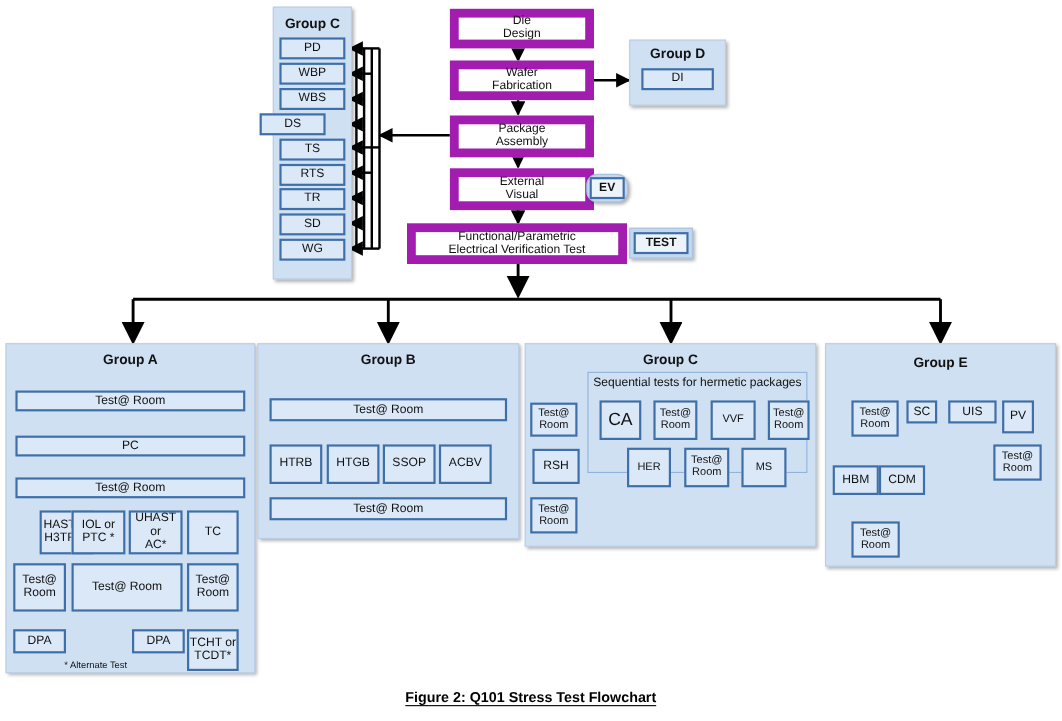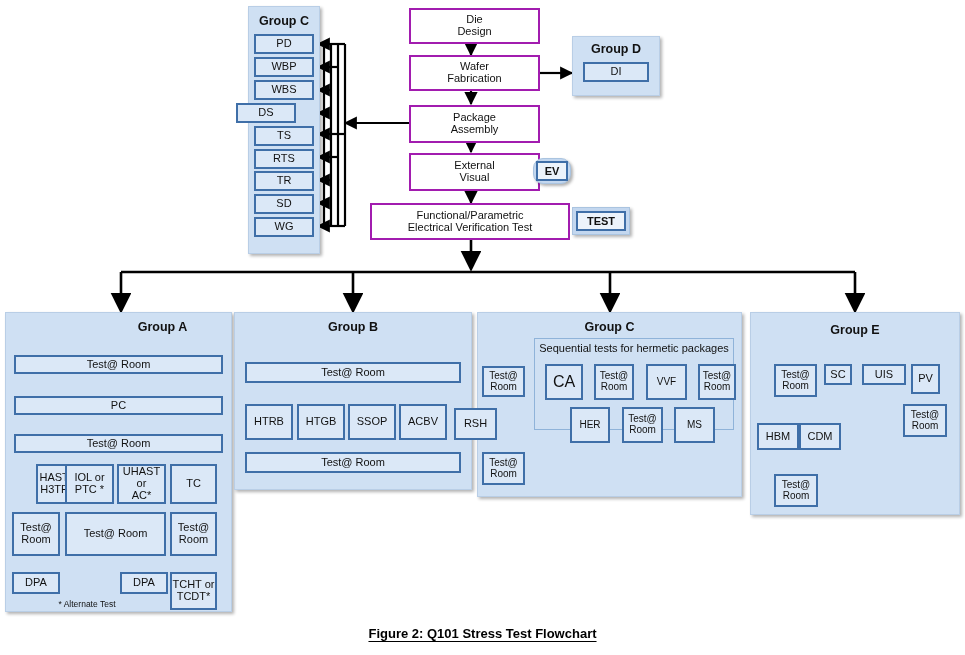--- a/index.html
+++ b/index.html
@@ -6,21 +6,21 @@
   body{font-family:"Liberation Sans",sans-serif;}
   #root{position:relative;width:965px;height:655px;overflow:hidden;background:#fff;}
   svg.wires{position:absolute;left:0;top:0;width:965px;height:655px;pointer-events:none;}
   .panel{position:absolute;background:#cfe0f3;border:1px solid #b9cee6;
          box-shadow:2px 2px 3px rgba(0,0,0,.30);box-sizing:border-box;}
   .panel-title{position:absolute;left:0;right:0;text-align:center;font-weight:bold;
                font-size:12.5px;color:#111;}
   .box{position:absolute;box-sizing:border-box;display:flex;align-items:center;
        justify-content:center;text-align:center;line-height:1.08;color:#111;
        font-size:11px;}
-  .wbox{background:#ffffff;border:2px solid #a21caf;}
+  .wbox{background:#ffffff;border:8px solid #a21caf;}
   .lbox{background:#dbe8f7;border:2px solid #3f6fa8;}
   .badge{position:absolute;box-sizing:border-box;display:flex;align-items:center;
          justify-content:center;background:#c3d7ef;border:1px solid #aac4e0;
          box-shadow:2px 2px 3px rgba(0,0,0,.30);}
   .badge > span{display:flex;align-items:center;justify-content:center;
      width:100%;height:100%;background:#ecf3fb;border:2px solid #3f6fa8;
      font-size:11px;font-weight:bold;color:#111;box-sizing:border-box;}
   .subzone{position:absolute;box-sizing:border-box;background:#cfe0f3;
            border:1px solid #8fb3d9;}
   .subzone-title{position:absolute;left:0;right:0;text-align:center;font-size:11px;color:#111;}
@@ -185,21 +185,21 @@
   </div>
   <div class="badge" style="left:572px;top:207px;width:58px;height:28px;padding:3px;">
     <span>TEST</span>
   </div>
 
   <div class="panel" style="left:572px;top:36px;width:88px;height:60px;"></div>
   <div class="panel-title" style="left:572px;top:42px;width:88px;">Group D</div>
   <div class="box lbox" style="left:583px;top:62px;width:66px;height:20px;">DI</div>
 
   <div class="panel" style="left:5px;top:312px;width:227px;height:300px;"></div>
-  <div class="panel-title" style="left:5px;top:320px;width:227px;margin-left:44px;">Group A</div>
+  <div class="panel-title" style="left:5px;top:320px;width:227px;">Group A</div>
 
   <div class="box lbox" style="left:14px;top:355px;width:209px;height:19px;">Test@ Room</div>
   <div class="box lbox" style="left:14px;top:396px;width:209px;height:19px;">PC</div>
   <div class="box lbox" style="left:14px;top:434px;width:209px;height:19px;">Test@ Room</div>
 
   <div class="box lbox" style="left:12px;top:464px;width:49px;height:40px;white-space:pre-line;margin-left:24px;">HAST or
 H3TRB*</div>
   <div class="box lbox" style="left:65px;top:464px;width:49px;height:40px;white-space:pre-line;">IOL or
 PTC *</div>
   <div class="box lbox" style="left:117px;top:464px;width:49px;height:40px;white-space:pre-line;">UHAST or
@@ -232,21 +232,21 @@
   <div class="box lbox" style="left:245px;top:452px;width:216px;height:21px;">Test@ Room</div>
 
   <div class="panel" style="left:477px;top:312px;width:265px;height:185px;"></div>
   <div class="panel-title" style="left:477px;top:320px;width:265px;">Group C</div>
 
   <div class="subzone" style="left:534px;top:338px;width:200px;height:92px;"></div>
   <div class="subzone-title" style="left:534px;top:342px;width:200px;">Sequential tests for hermetic packages</div>
 
   <div class="box lbox" style="left:482px;top:366px;width:43px;height:31px;white-space:pre-line;font-size:10px;">Test@
 Room</div>
-  <div class="box lbox" style="left:454px;top:408px;width:43px;height:32px;">RSH</div>
+  <div class="box lbox" style="left:484px;top:408px;width:43px;height:32px;">RSH</div>
   <div class="box lbox" style="left:482px;top:452px;width:43px;height:33px;white-space:pre-line;font-size:10px;">Test@
 Room</div>
 
   <div class="box lbox" style="left:545px;top:364px;width:38px;height:36px;white-space:pre-line;font-size:16px;">CA</div>
   <div class="box lbox" style="left:594px;top:364px;width:40px;height:36px;white-space:pre-line;font-size:10px;">Test@
 Room</div>
   <div class="box lbox" style="left:646px;top:364px;width:41px;height:36px;white-space:pre-line;font-size:10px;">VVF</div>
   <div class="box lbox" style="left:698px;top:364px;width:38px;height:36px;white-space:pre-line;font-size:10px;">Test@
 Room</div>
 

